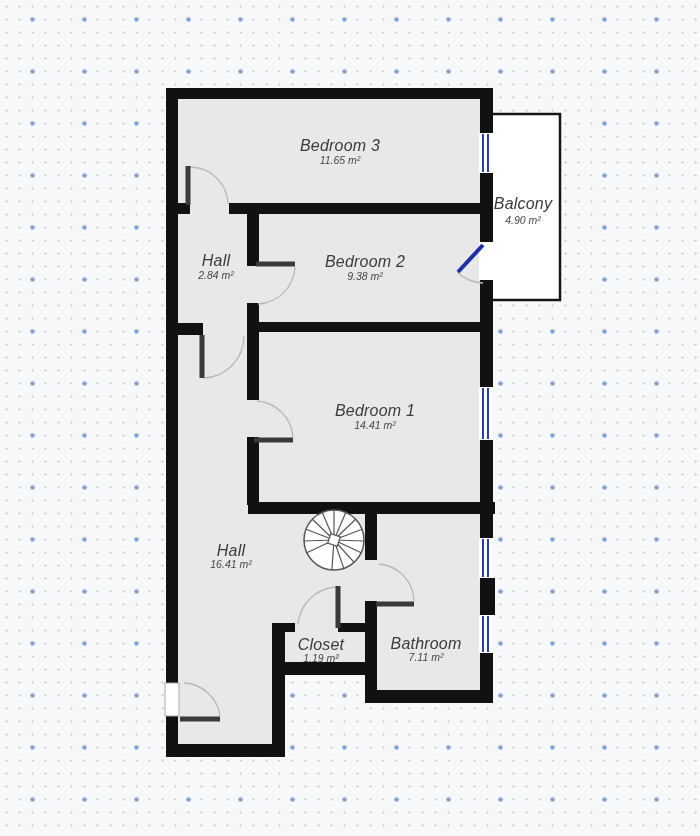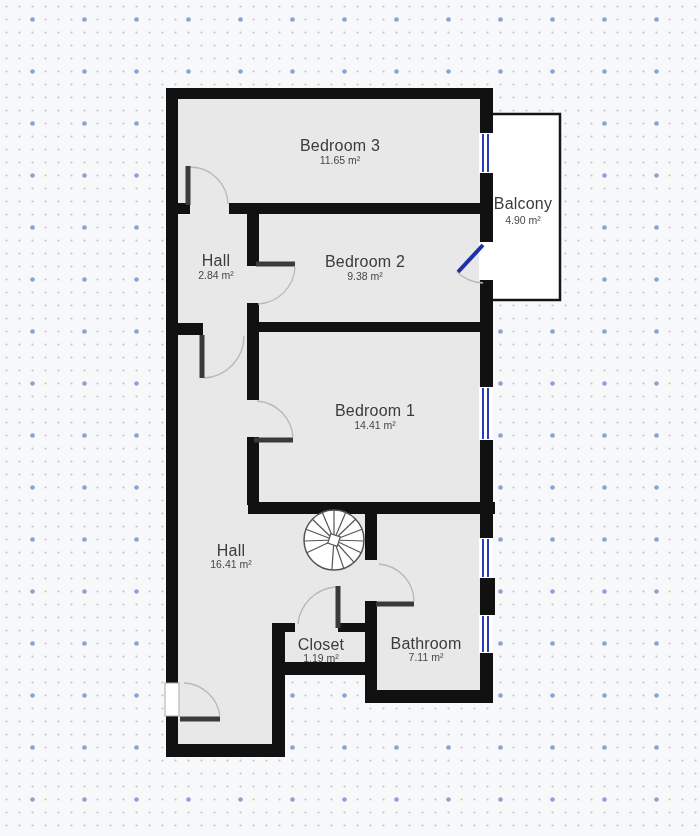--- a/index.html
+++ b/index.html
@@ -1,16 +1,16 @@
 <!DOCTYPE html>
 <html><head>
 <meta charset="utf-8">
 <style>
   html,body{margin:0;padding:0;background:#f7f8f9;}
-  .canvas{width:700px;height:836px;position:relative;font-family:"Liberation Sans",sans-serif;}
+  .canvas{width:700px;height:836px;position:relative;font-family:"Liberation Sans",sans-serif;font-style:italic;}
   svg{display:block;}
   text{font-family:"Liberation Sans",sans-serif;fill:#3b3b3b;}
   .room-name{font-size:16px;letter-spacing:.2px;}
   .room-area{font-size:10.5px;fill:#474747;}
   .wall{fill:#111111;}
   .interior{fill:#e8e8e8;}
   .door-leaf{stroke:#3a3a3a;stroke-width:5;fill:none;}
   .door-arc{stroke:#b8b8b8;stroke-width:1.3;fill:none;}
   .win-line{stroke:#2b3cb8;stroke-width:2;fill:none;}
   .glass-leaf{stroke:#1f2fa6;stroke-width:4;fill:none;}

